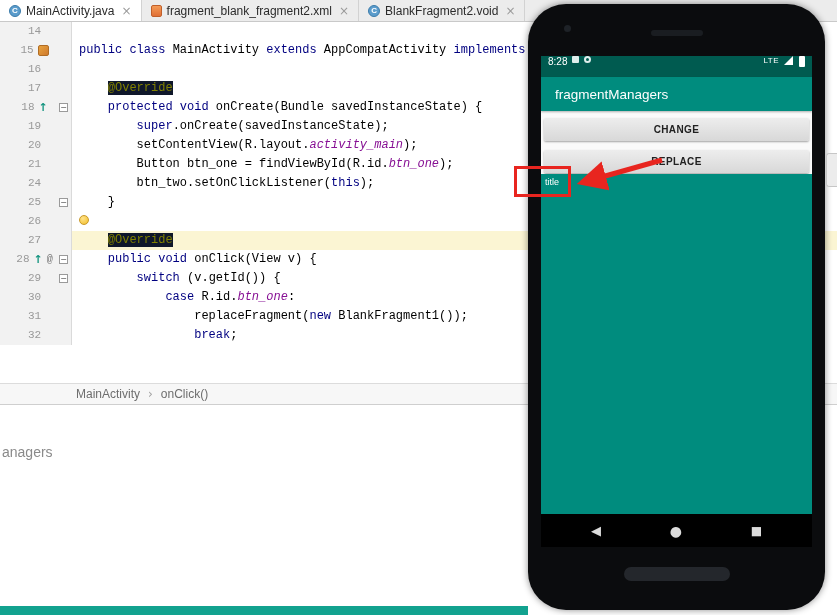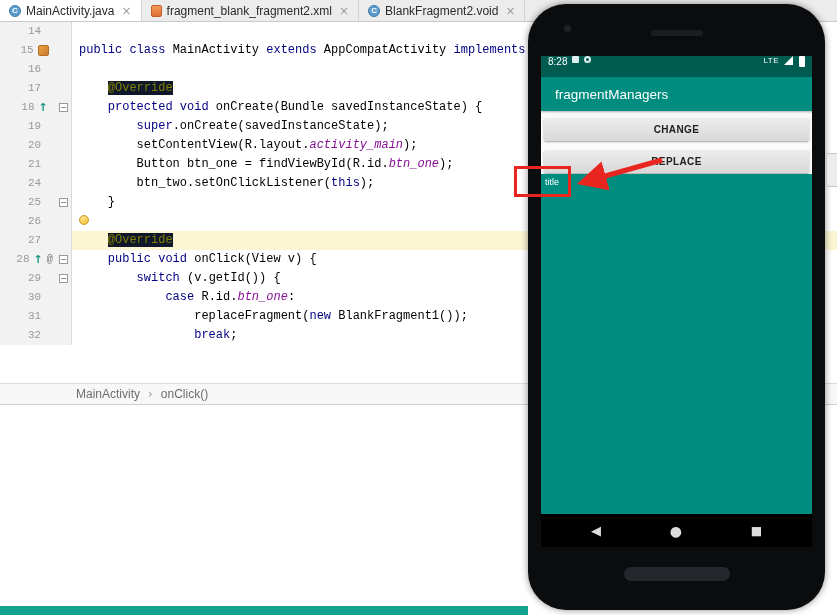--- a/index.html
+++ b/index.html
@@ -250,20 +250,23 @@
         <div class="codecell"><span class="p">                </span><span class="k">break</span><span class="p">;</span></div>
       </div>
     </div>
 
   <div class="breadcrumbs" id="crumbs">
       <span class="crumb">MainActivity</span>
       <span class="crumb-sep">›</span>
       <span class="crumb">onClick()</span>
     </div>
 
+  <div class="console">
+    <div class="console-text">anagers</div>
+  </div>
 
   <div class="teal-strip"></div>
 
   <div class="phone">
     <div class="cam"></div>
     <div class="ear"></div>
     <div class="screen">
       <div class="sbar">
         <span class="stime">8:28</span>
         <span class="sq"></span>

